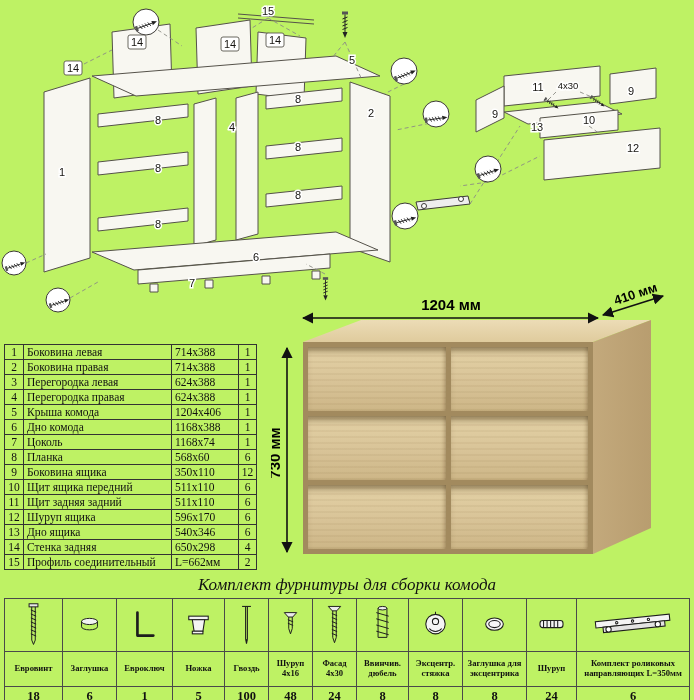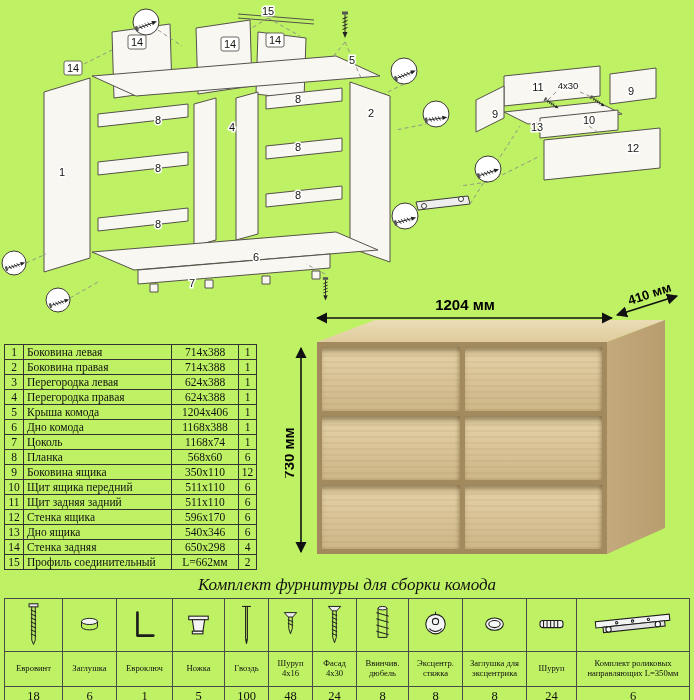--- a/index.html
+++ b/index.html
@@ -14,25 +14,25 @@
   .dlabel{font-family:"Liberation Sans",sans-serif;font-size:11px;fill:#171511;
           text-anchor:middle;paint-order:stroke;stroke:#fff;stroke-width:3px;}
   .dlabel.small{font-size:9.5px;}
   .lblbox{fill:#fff;stroke:#5a574f;stroke-width:.9;rx:2;}
 
   
   #parts-table{position:absolute;left:4px;top:344px;border-collapse:collapse;width:253px;
                font-size:11.5px;}
   #parts-table td{border:1px solid #333;padding:0 3px;height:14px;line-height:13px;white-space:nowrap;}
   #parts-table .c-num{width:16px;text-align:center;padding:0 1px;}
-  #parts-table .c-size{width:60px;text-align:center;}
+  #parts-table .c-size{width:60px;}
   #parts-table .c-qty{width:15px;text-align:center;padding:0 1px;}
 
   
-  #product{position:absolute;left:285px;top:285px;width:404px;height:292px;}
+  #product{position:absolute;left:271px;top:285px;width:404px;height:292px;}
   .pf{position:absolute;}
   .pf-top{left:32px;top:35px;width:348px;height:22px;
           clip-path:polygon(16.7% 0,100% 0,83.3% 100%,0 100%);
           background:linear-gradient(180deg,#ecdcb6,#dfcb9d);}
   .pf-side{left:322px;top:35px;width:58px;height:234px;
            clip-path:polygon(0 9.4%,100% 0,100% 88.9%,0 100%);
            background:linear-gradient(90deg,#c3a97c,#b89d6f);}
   .pf-front{left:32px;top:57px;width:290px;height:212px;background:#a28a5e;
             display:grid;grid-template-columns:1fr 1fr;grid-template-rows:1fr 1fr 1fr;
             gap:5px;padding:5px;box-sizing:border-box;}
@@ -41,21 +41,21 @@
       linear-gradient(180deg,#e4d2a6,#d8c397 55%,#cdb687);
       box-shadow:inset 0 7px 7px -4px rgba(60,40,10,.55), inset -3px 0 4px -2px rgba(80,55,20,.35);}
   #dims-svg{position:absolute;left:0;top:0;pointer-events:none;}
   .dimline{stroke:#111;stroke-width:1.6;fill:none;}
   .dimtext{font-family:"Liberation Sans",sans-serif;font-weight:bold;font-size:15px;fill:#000;text-anchor:middle;}
   .dimtext.small{font-size:13px;}
 
   
   #hw-title{position:absolute;left:0;top:575px;width:694px;text-align:center;font-size:17px;font-style:italic;}
   #hw-table{position:absolute;left:4px;top:598px;width:686px;border-collapse:collapse;table-layout:fixed;}
-  #hw-table td{border:1px solid #4a4a4a;text-align:center;vertical-align:middle;overflow:hidden;}
+  #hw-table td{border:1px solid #4a4a4a;text-align:center;vertical-align:middle;overflow:hidden;font-weight:bold;}
   .hw-icon-cell{height:50px;padding:1px;}
   .hw-icon{width:100%;height:46px;display:block;}
   .hw-name-cell{font-size:8.6px;line-height:1.12;padding:1px 2px;height:32px;}
   .hw-qty-cell{font-size:12.5px;height:16px;line-height:15px;}
 </style>
 </head>
 <body>
 
 <svg aria-hidden="true" style="position:absolute;width:0;height:0;overflow:hidden">
   <defs>
@@ -374,21 +374,21 @@
 
         <tr>
           <td class="c-num">11</td>
           <td class="c-name">Щит задняя задний</td>
           <td class="c-size">511x110</td>
           <td class="c-qty">6</td>
         </tr>
 
         <tr>
           <td class="c-num">12</td>
-          <td class="c-name">Стенка ящика</td>
+          <td class="c-name">Шуруп ящика</td>
           <td class="c-size">596x170</td>
           <td class="c-qty">6</td>
         </tr>
 
         <tr>
           <td class="c-num">13</td>
           <td class="c-name">Дно ящика</td>
           <td class="c-size">540x346</td>
           <td class="c-qty">6</td>
         </tr>

